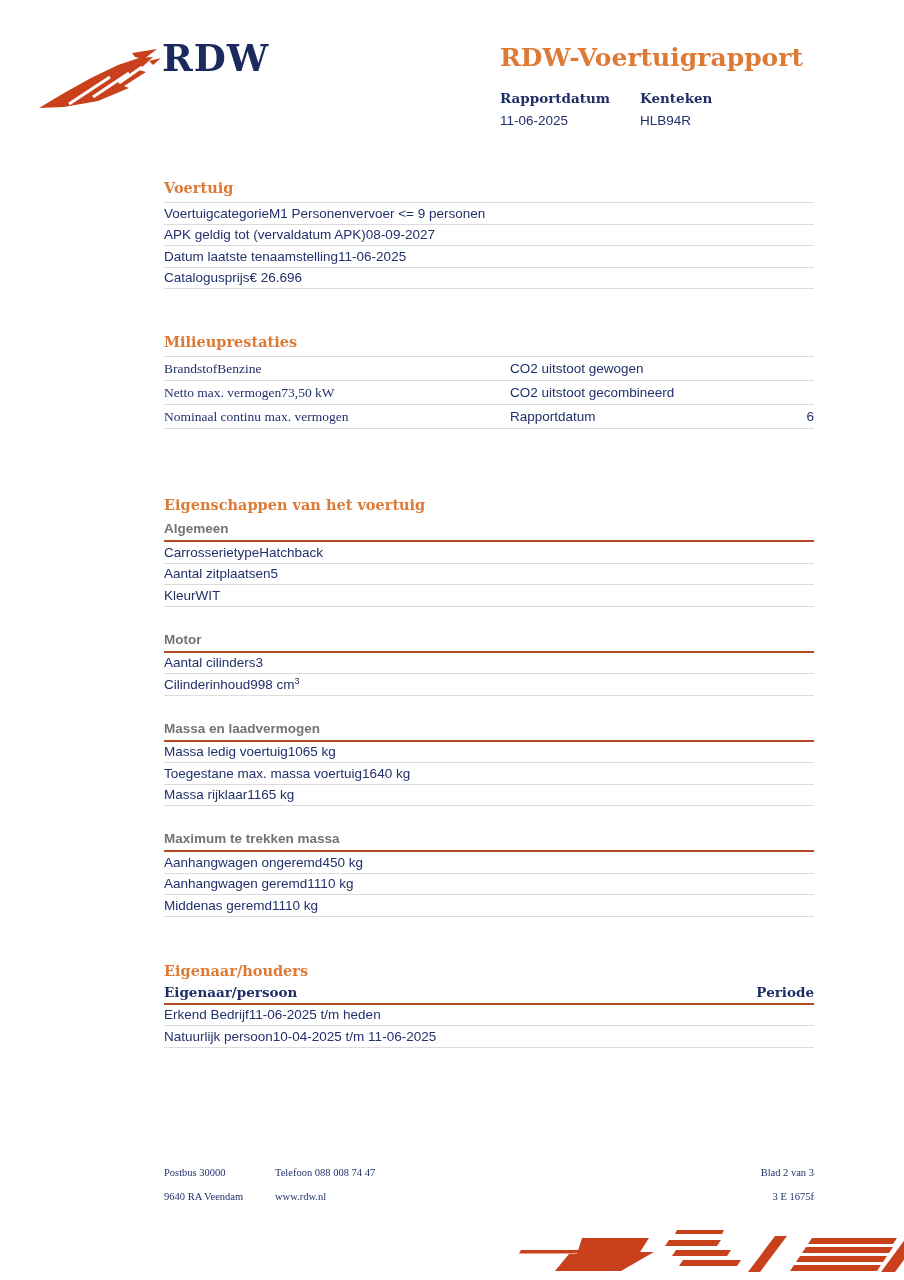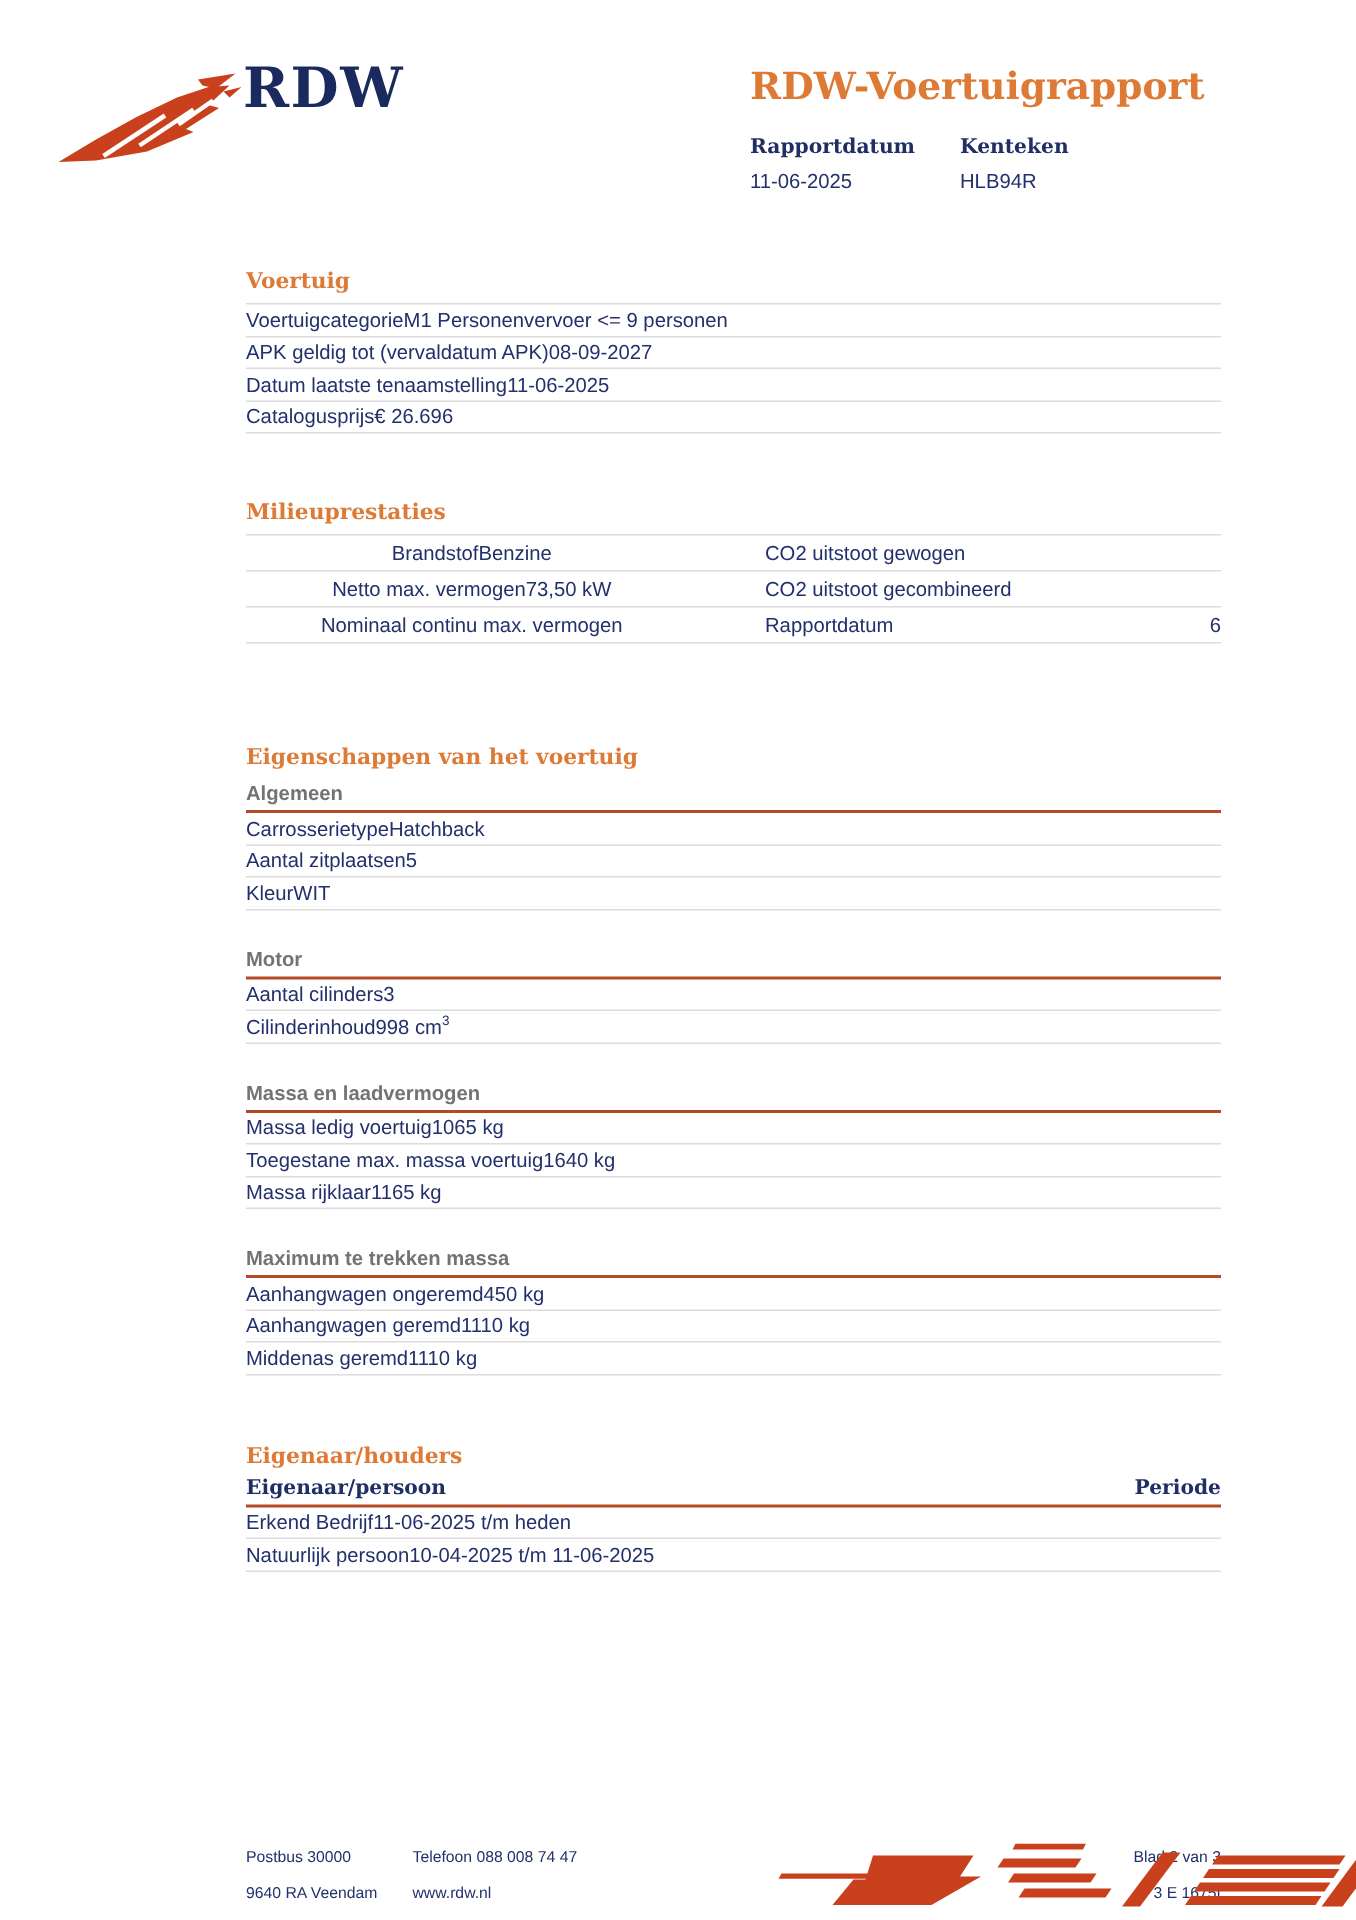--- a/index.html
+++ b/index.html
@@ -55,21 +55,21 @@
 
   .sec-voertuig { margin-bottom: 45px; }
   .sec-milieu  { margin-bottom: 68px; margin-top: 25px; }
 
   
   .mrow {
     display: flex; align-items: center;
     height: 24px; border-bottom: 1px solid #dcdcdc;
     font-size: 13.5px;
   }
-  .mcol-left  { width: 301px; display: flex; justify-content: center; }
+  .mcol-left  { width: 301px; display: flex; justify-content: flex-start; font-family: Liberation Serif, serif; }
   .mcol-gap   { width: 45px; }
   .mcol-right { flex: 1; display: flex; justify-content: space-between; }
 
   
   .subsection { margin-top: 25px; }
   .subsection.first { margin-top: 8px; }
   .sub-title {
     font-weight: bold; font-size: 13.5px; color: #737373;
     padding-bottom: 4px; border-bottom: 2px solid #b34a24;
   }
@@ -79,22 +79,22 @@
   .owner-head {
     display: flex; justify-content: space-between; align-items: flex-end;
     height: 20px; border-bottom: 2px solid #b34a24;
     font-family: "DejaVu Serif", serif;
     font-weight: bold; font-size: 13.5px; color: #1f2f66;
     padding-bottom: 3px;
   }
 
   
   .footer {
-    position: absolute; left: 164px; top: 1232px; width: 650px;
-    font-size: 10.5px; color: #22306b;
+    position: absolute; left: 164px; top: 1166px; width: 650px;
+    font-size: 10.5px; color: #22306b; font-family: Liberation Serif, serif;
   }
   .footer-line { display: flex; margin-bottom: 11px; line-height: 13px; }
   .f-col1 { width: 111px; }
   .f-col2 { flex: 1; }
   .f-col3 { text-align: center; white-space: nowrap; }
 
   
   .stripes { position: absolute; right: 0; bottom: 0; }
 </style>
 </head>

